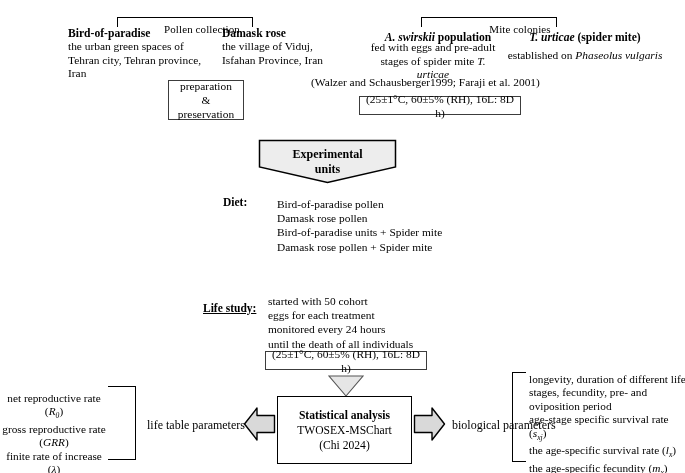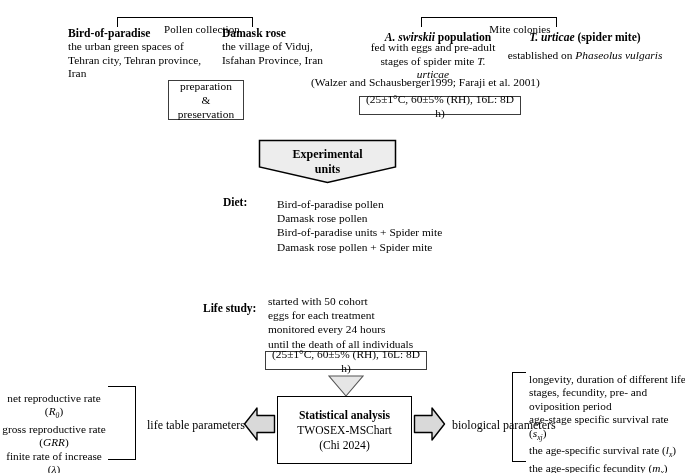--- a/index.html
+++ b/index.html
@@ -137,21 +137,21 @@
 </div>
 
 <div class="abs diet-label" style="left:223px;top:196px;">Diet:</div>
 <div class="abs diet-list" style="left:277px;top:197px;width:260px;">
   <div>Bird-of-paradise pollen</div>
   <div>Damask rose pollen</div>
   <div>Bird-of-paradise units + Spider mite</div>
   <div>Damask rose pollen + Spider mite</div>
 </div>
 
-<div class="abs diet-label" style="left:203px;top:302px;">Life study:</div>
+<div class="abs diet-label" style="left:203px;top:302px;text-decoration:underline;">Life study:</div>
 <div class="abs diet-list" style="left:268px;top:294px;width:260px;">
   <div>started with 50 cohort</div>
   <div>eggs for each treatment</div>
   <div>monitored every 24 hours</div>
   <div>until the death of all individuals</div>
 </div>
 
 <div class="abs rectbox" style="left:265px;top:351px;width:162px;height:19px;">
   <span class="inner">(25±1°C, 60±5% (RH), 16L: 8D h)</span>
 </div>

